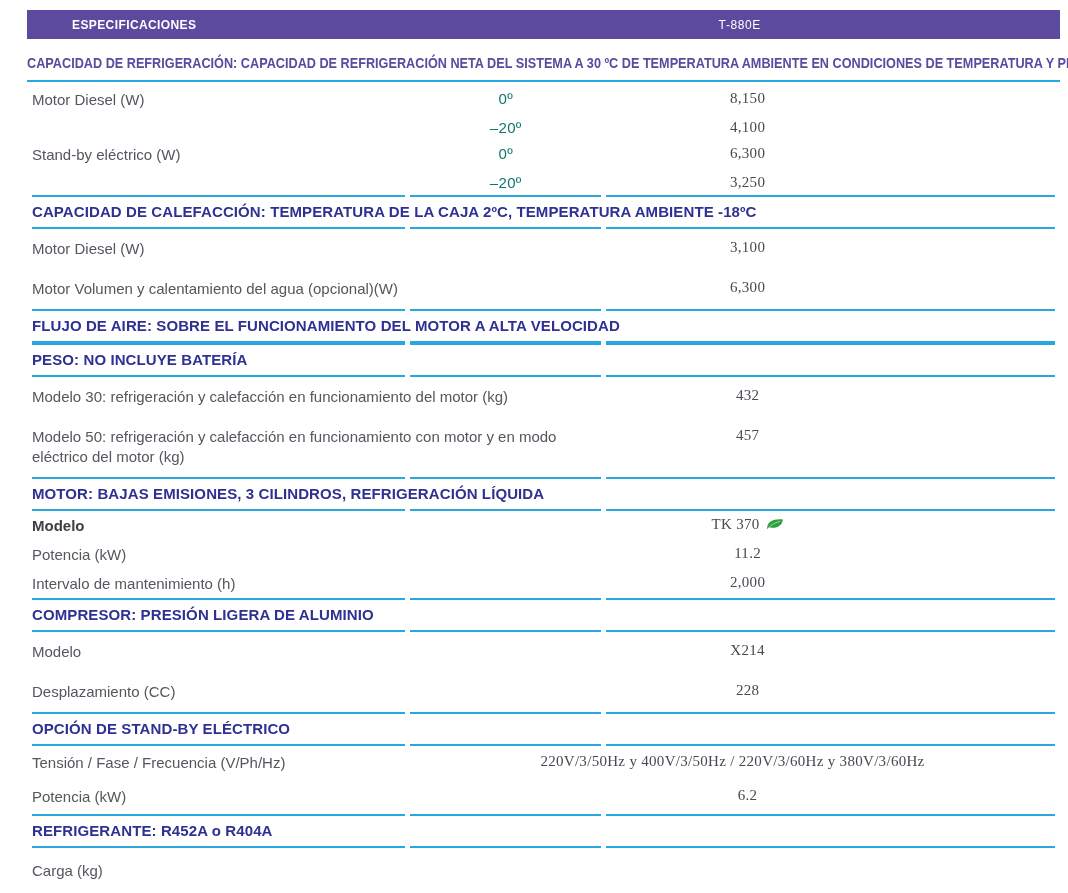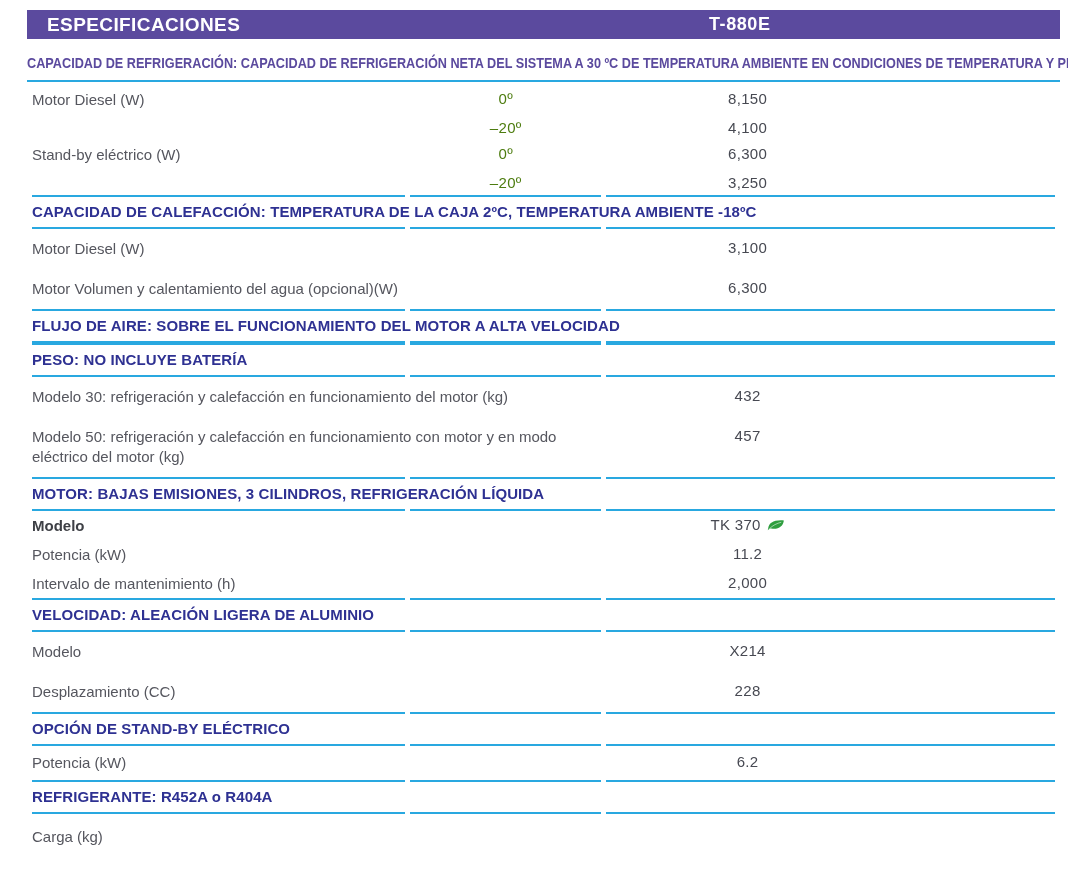--- a/index.html
+++ b/index.html
@@ -9,25 +9,25 @@
     -webkit-font-smoothing:antialiased;
   }
   .page{padding:10px 8px 0 27px;}
 
   
   .topbar{
     position:relative;background:#5b4a9e;color:#fff;
     height:29px;display:flex;align-items:center;
   }
   .topbar .bar-title{
-    padding-left:20px;font-weight:bold;font-size:19px;letter-spacing:.4px;
+    padding-left:45px;font-weight:bold;font-size:12px;letter-spacing:.4px;
   }
   .topbar .bar-model{
     position:absolute;left:69%;transform:translateX(-50%);
-    font-weight:bold;font-size:18px;letter-spacing:.6px;
+    font-weight:normal;font-size:12px;letter-spacing:.6px;
   }
 
   
   .intro{margin-top:15px;padding-bottom:9px;border-bottom:2px solid #29a8e0;overflow:visible;}
   .intro-text{
     color:#5b4a9e;font-weight:bold;font-size:15px;white-space:nowrap;
     transform:scaleX(.845);transform-origin:0 50%;letter-spacing:0;
   }
 
   
@@ -36,22 +36,22 @@
     border-collapse:separate;border-spacing:5px 0;
   }
   td{font-size:15px;color:#55565e;vertical-align:top;}
   tr.data td{padding:4px 0;margin-top:18px;}
   tr.pad-s td{padding:4.5px 0;}
   tr.pad-m td{padding:7px 0;}
   tr.pad-l td{padding:10px 0;}
   tr.pad-xl td{padding:13px 0;}
   td.lbl{line-height:20px;}
   td.lbl.bold{font-weight:bold;color:#3e4046;}
-  td.tmp{text-align:center;color:#4d7c0f;letter-spacing:.3px;}
-  td.val{text-align:center;color:#474952;letter-spacing:.3px;}
+  td.tmp{text-align:center;color:#0f766e;letter-spacing:.3px;}
+  td.val{text-align:center;color:#474952;letter-spacing:.3px;font-family:Liberation Serif, serif;}
   td.sec{
     border-top:2px solid #29a8e0;border-bottom:2px solid #29a8e0;
     padding:6px 0 7px 0;font-weight:bold;font-size:15px;color:#2e3192;
     letter-spacing:.1px;white-space:nowrap;overflow:visible;
   }
   .leaf{display:inline-block;width:18px;height:13px;margin-left:6px;vertical-align:-1px;}
 </style>
 </head>
 <body>
 
@@ -150,38 +150,42 @@
           <td class="lbl" colspan="2">Potencia (kW)</td>
           <td class="val"><span>11.2</span></td>
           <td></td>
         </tr>
         <tr class="data pad-s">
           <td class="lbl" colspan="2">Intervalo de mantenimiento (h)</td>
           <td class="val"><span>2,000</span></td>
           <td></td>
         </tr>
         <tr>
-          <td class="sec">VELOCIDAD: ALEACIÓN LIGERA DE ALUMINIO</td>
+          <td class="sec">COMPRESOR: PRESIÓN LIGERA DE ALUMINIO</td>
           <td class="sec"></td>
           <td class="sec" colspan="2"></td>
         </tr>
         <tr class="data pad-l">
           <td class="lbl" colspan="2">Modelo</td>
           <td class="val"><span>X214</span></td>
           <td></td>
         </tr>
         <tr class="data pad-l">
           <td class="lbl" colspan="2">Desplazamiento (CC)</td>
           <td class="val"><span>228</span></td>
           <td></td>
         </tr>
         <tr>
           <td class="sec">OPCIÓN DE STAND-BY ELÉCTRICO</td>
           <td class="sec"></td>
           <td class="sec" colspan="2"></td>
+        </tr>
+        <tr class="data pad-m">
+          <td class="lbl">Tensión / Fase / Frecuencia (V/Ph/Hz)</td>
+          <td class="val" colspan="3">220V/3/50Hz y 400V/3/50Hz / 220V/3/60Hz y 380V/3/60Hz</td>
         </tr>
         <tr class="data pad-m">
           <td class="lbl" colspan="2">Potencia (kW)</td>
           <td class="val"><span>6.2</span></td>
           <td></td>
         </tr>
         <tr>
           <td class="sec">REFRIGERANTE: R452A o R404A</td>
           <td class="sec"></td>
           <td class="sec" colspan="2"></td>

